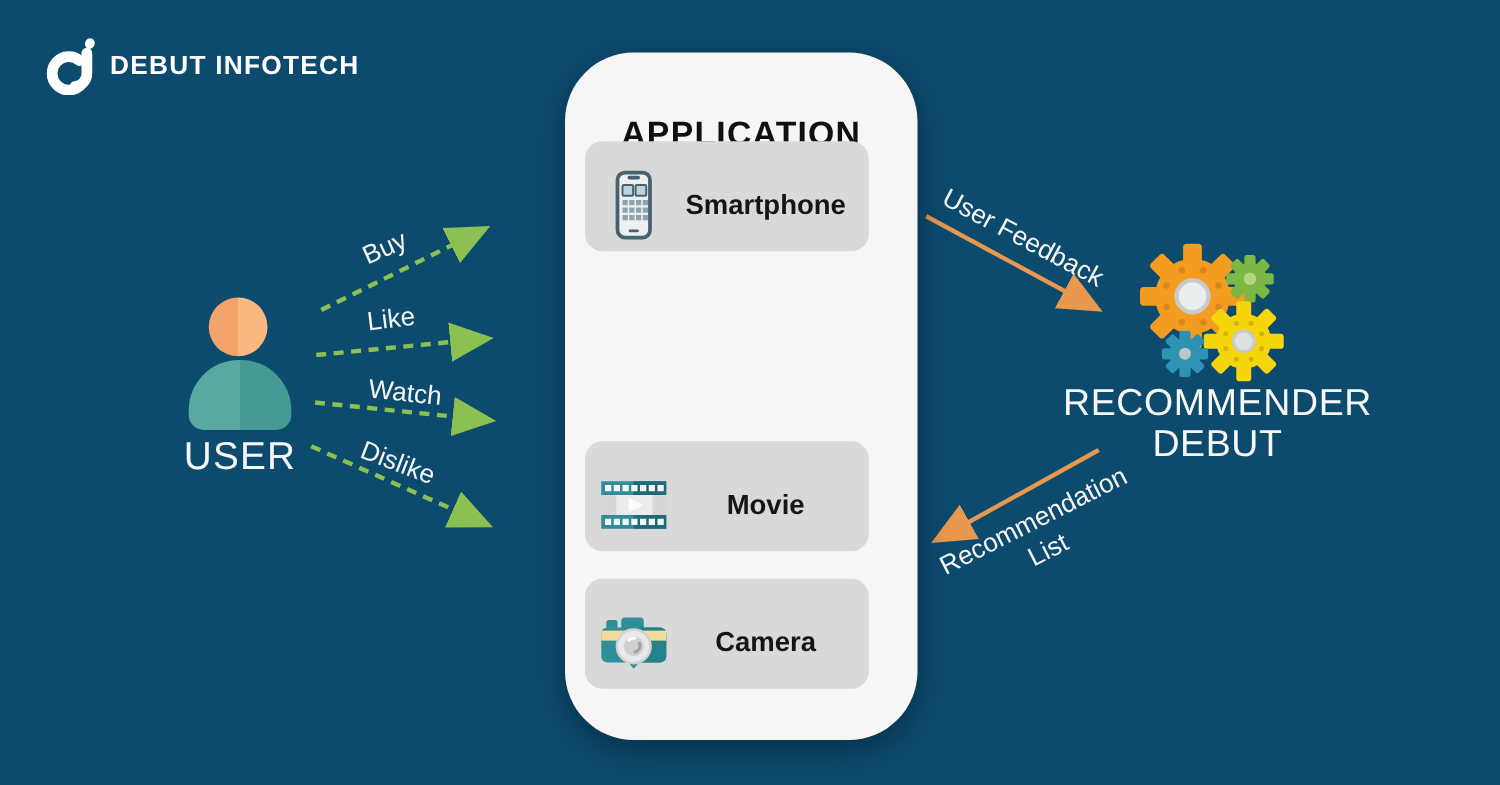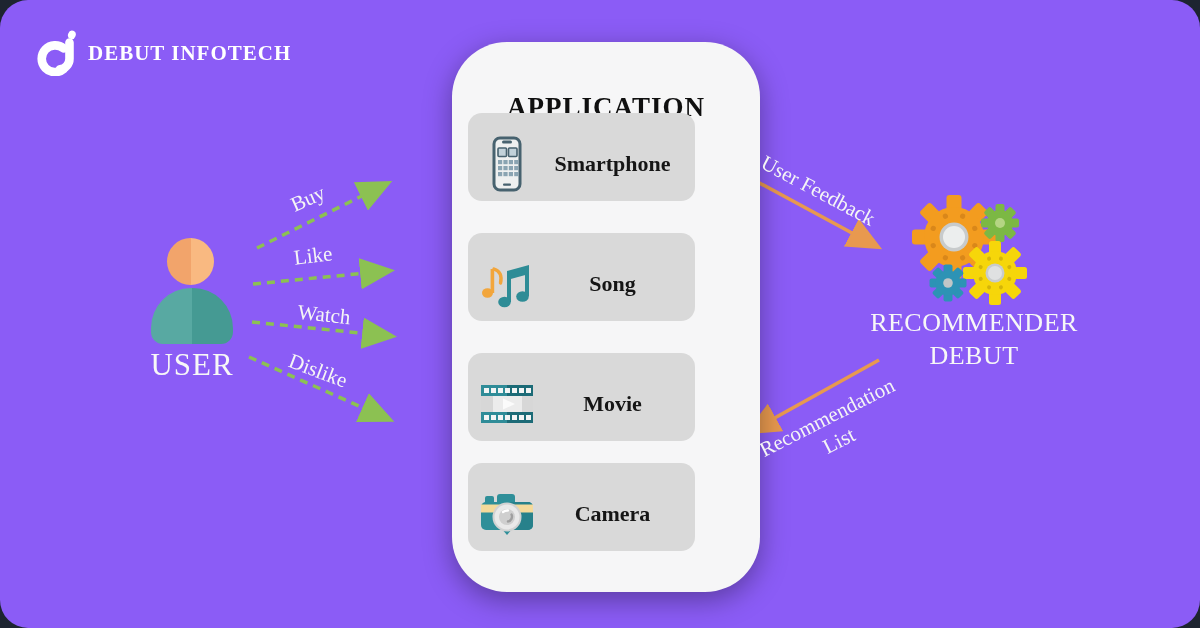--- a/index.html
+++ b/index.html
@@ -1,20 +1,19 @@
 <!DOCTYPE html>
 <html><head>
 <meta charset="utf-8">
 <style>
   html,body{margin:0;padding:0;background:#1d2430;}
   .canvas{
     position:relative;width:1200px;height:628px;overflow:hidden;
-    background:#8b5cf6;
-    font-family:Liberation Serif, serif;
-    border-radius:28px;
+    background:#0c4a6e;
+    font-family:Liberation Sans, sans-serif;
     -webkit-font-smoothing:antialiased;
   }
   
   .logo{position:absolute;left:36px;top:30px;display:flex;align-items:center;gap:8px;}
   .logo-word{color:#ffffff;font-size:21px;font-weight:bold;letter-spacing:1px;white-space:nowrap;}
   
   .user-head{position:absolute;left:167px;top:238px;width:47px;height:47px;border-radius:50%;
     background:linear-gradient(90deg,#f2a46b 50%,#f9b981 50%);}
   .user-body{position:absolute;left:151px;top:288px;width:82px;height:56px;
     border-radius:40px 40px 12px 12px;
@@ -27,33 +26,33 @@
   .action-label{position:absolute;color:#f5f5f5;font-size:21px;font-weight:500;white-space:nowrap;}
   .al-buy{left:308px;top:199px;transform:translate(-50%,-50%) rotate(-24deg);}
   .al-like{left:313px;top:256px;transform:translate(-50%,-50%) rotate(-7deg);}
   .al-watch{left:324px;top:315px;transform:translate(-50%,-50%) rotate(6deg);}
   .al-dislike{left:318px;top:371px;transform:translate(-50%,-50%) rotate(21deg);}
   
   .flow-label{position:absolute;color:#f5f5f5;font-size:21px;font-weight:500;text-align:center;}
   .fl-feedback{left:818px;top:191px;width:200px;transform:translate(-50%,-50%) rotate(28deg);white-space:nowrap;}
   .fl-reco{left:833px;top:429px;width:180px;line-height:26px;transform:translate(-50%,-50%) rotate(-27deg);}
   
-  .app-panel{position:absolute;left:452px;top:42px;width:308px;height:550px;
+  .app-panel{position:absolute;left:452px;top:42px;width:282px;height:550px;
     background:#F6F6F7;border-radius:55px;box-shadow:0 8px 28px rgba(0,0,0,.35);}
   .app-title{position:absolute;left:0;top:50px;width:100%;text-align:center;
     color:#101010;font-size:27px;font-weight:600;letter-spacing:1px;}
   .app-card{position:absolute;left:16px;width:227px;height:88px;border-radius:14px;
     background:#D9D9D9;display:flex;align-items:center;padding:13px 6px 0 10px;box-sizing:border-box;}
   .card-1{top:71px}.card-2{top:191px}.card-3{top:311px}.card-4{top:421px}
   .app-card .card-icon{flex:0 0 58px;height:58px;}
   .app-card .card-label{flex:1;text-align:center;color:#151515;font-size:22px;font-weight:bold;}
   
   .gears{position:absolute;left:898px;top:182px;}
   .reco-label{position:absolute;left:849px;top:306px;width:250px;text-align:center;
-    color:#f7f7f7;font-size:26px;font-weight:500;line-height:33px;letter-spacing:0.5px;}
+    color:#f7f7f7;font-size:30px;font-weight:500;line-height:33px;letter-spacing:0.5px;}
 </style>
 </head>
 <body>
 
 <div class="canvas">
 
   <svg class="arrows" width="1200" height="628" viewBox="0 0 1200 628">
     <defs>
       <marker id="mGreen" markerWidth="10" markerHeight="9" refX="8" refY="4.5" orient="auto">
         <path d="M0,0 L10,4.5 L0,9 z" fill="#8CC152"></path>
@@ -109,33 +108,20 @@
           <rect x="20" y="37" width="4.2" height="4.2"></rect>
             <rect x="25.4" y="37" width="4.2" height="4.2"></rect>
           <rect x="30.8" y="37" width="4.2" height="4.2"></rect>
             <rect x="36.2" y="37" width="4.2" height="4.2"></rect>
         </g>
         <rect x="25" y="48.5" width="8" height="2.2" rx="1" fill="#47626f"></rect>
       </svg>
       <span class="card-label">Smartphone</span>
     </div>
 
-    <div class="app-card card-2">
-      <svg class="card-icon" viewBox="0 0 58 58">
-        <ellipse cx="9.5" cy="38" rx="5.5" ry="4.8" fill="#F2A63C"></ellipse>
-        <rect x="12.6" y="14" width="3.6" height="24" fill="#F2A63C"></rect>
-        <path d="M16 14 q9 3 6.5 14" stroke="#F2A63C" stroke-width="3.4" fill="none" stroke-linecap="round"></path>
-        <polygon points="29,25 51,19 51,10 29,16" fill="#2E8C96"></polygon>
-        <rect x="29" y="18" width="4" height="29" fill="#2E8C96"></rect>
-        <rect x="47" y="12" width="4" height="29" fill="#2E8C96"></rect>
-        <ellipse cx="26.5" cy="47" rx="6.3" ry="5.3" fill="#2E8C96"></ellipse>
-        <ellipse cx="44.5" cy="41.5" rx="6.3" ry="5.3" fill="#2E8C96"></ellipse>
-      </svg>
-      <span class="card-label">Song</span>
-    </div>
 
     <div class="app-card card-4">
       <svg class="card-icon" viewBox="0 0 58 58">
         <rect x="7" y="11" width="9" height="8" rx="2" fill="#2f8f99"></rect>
         <rect x="19" y="9" width="18" height="11" rx="3" fill="#2f8f99"></rect>
         <rect x="3" y="17" width="52" height="28" rx="5" fill="#2f8f99"></rect>
         <rect x="30" y="17" width="25" height="28" rx="5" fill="#27818b"></rect>
         <rect x="3" y="19.5" width="52" height="8" fill="#f4da9b"></rect>
         <polygon points="23,43 35,43 29,50" fill="#2f8f99"></polygon>
         <circle cx="29" cy="32" r="13.5" fill="#e9e9e9"></circle>

